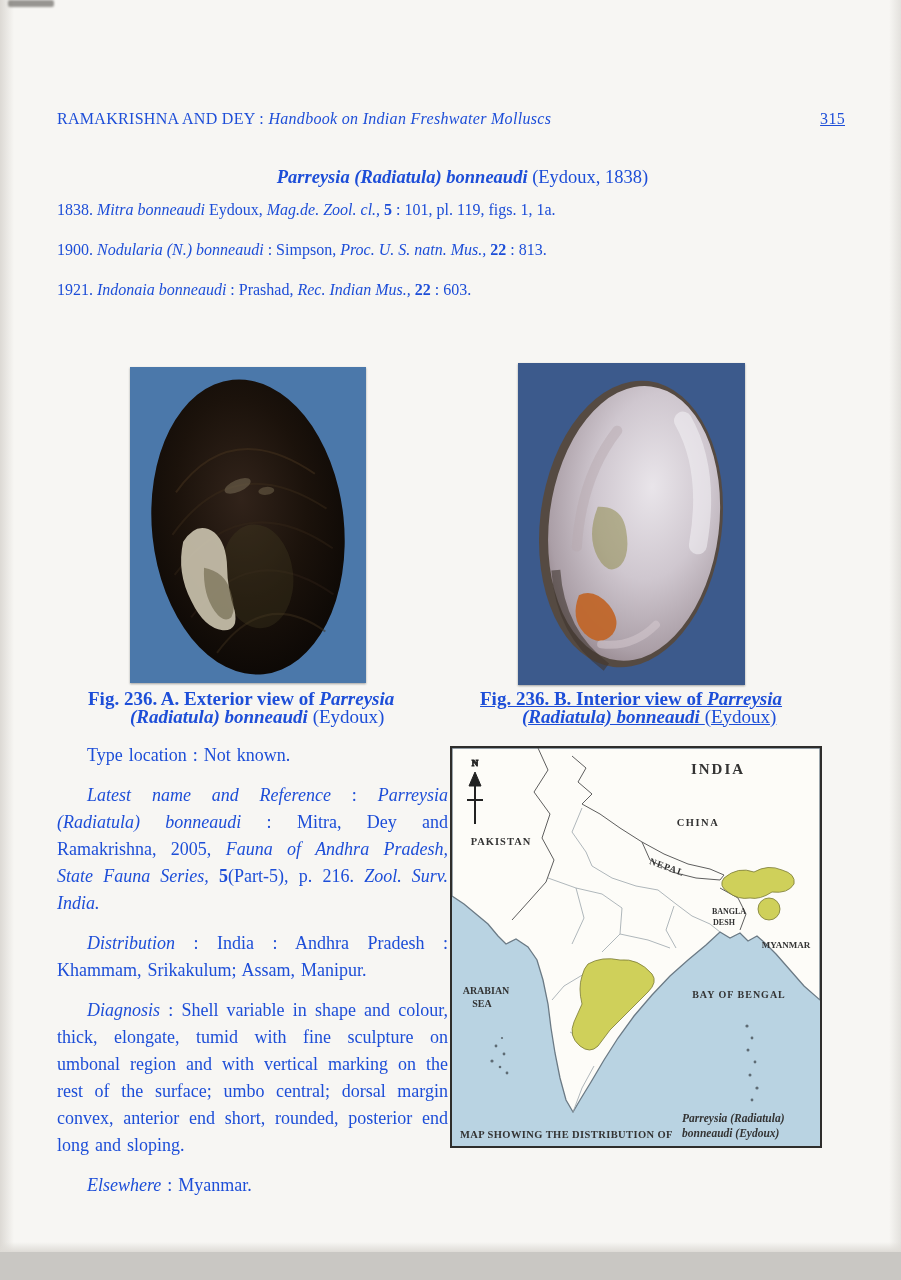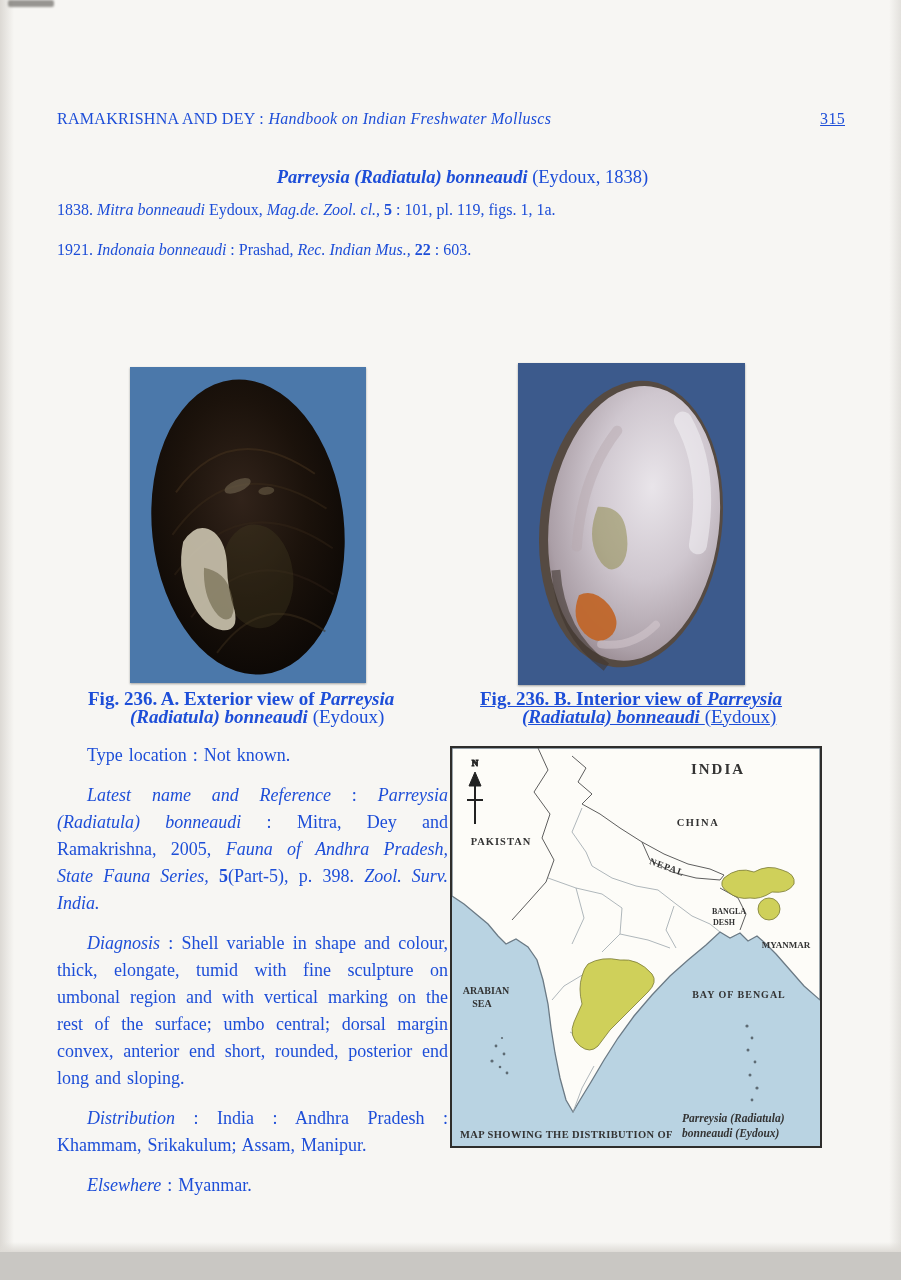--- a/index.html
+++ b/index.html
@@ -69,20 +69,23 @@
     <span class="pageno">315</span>
   </div>
 
   <h1 class="species-heading">
     <span class="bi">Parreysia (Radiatula) bonneaudi</span><span> (Eydoux, 1838)</span>
   </h1>
 
   <div class="synonymy">
     <div class="syn-entry">
       <span>1838. </span><span class="it">Mitra bonneaudi</span><span> Eydoux, </span><span class="it">Mag.de. Zool. cl., </span><span class="bd">5</span><span> : 101, pl. 119, figs. 1, 1a.</span>
+    </div>
+    <div class="syn-entry">
+      <span>1900. </span><span class="it">Nodularia (N.) bonneaudi</span><span> : Simpson, </span><span class="it">Proc. U. S. natn. Mus., </span><span class="bd">22</span><span> : 813.</span>
     </div>
     <div class="syn-entry">
       <span>1921. </span><span class="it">Indonaia bonneaudi</span><span> : Prashad, </span><span class="it">Rec. Indian Mus., </span><span class="bd">22</span><span> : 603.</span>
     </div>
   </div>
 
   <div class="photo photo-left">
     <svg viewBox="0 0 236 316">
       <defs>
         <radialGradient id="gL" cx="48%" cy="40%" r="68%">
@@ -136,27 +139,27 @@
     <div class="line2"><span class="it">(Radiatula) bonneaudi </span><span class="plain">(Eydoux)</span></div>
   </div>
   <div class="fig-caption cap-b">
     <div><span>Fig. 236. B. Interior view of </span><span class="it">Parreysia</span></div>
     <div class="line2"><span class="it">(Radiatula) bonneaudi </span><span class="plain">(Eydoux)</span></div>
   </div>
 
   <div class="left-col">
     <p>Type location : Not known.</p>
     <p>
-      <span class="it">Latest name and Reference</span><span> : </span><span class="it">Parreysia (Radiatula) bonneaudi</span><span> : Mitra, Dey and Ramakrishna, 2005, </span><span class="it">Fauna of Andhra Pradesh, State Fauna Series, </span><span class="bd">5</span><span>(Part-5), p. 398. </span><span class="it">Zool. Surv. India.</span>
+      <span class="it">Latest name and Reference</span><span> : </span><span class="it">Parreysia (Radiatula) bonneaudi</span><span> : Mitra, Dey and Ramakrishna, 2005, </span><span class="it">Fauna of Andhra Pradesh, State Fauna Series, </span><span class="bd">5</span><span>(Part-5), p. 216. </span><span class="it">Zool. Surv. India.</span>
+    </p>
+    <p>
+      <span class="it">Distribution</span><span> : India : Andhra Pradesh : Khammam, Srikakulum; Assam, Manipur.</span>
     </p>
     <p>
       <span class="it">Diagnosis</span><span> : Shell variable in shape and colour, thick, elongate, tumid with fine sculpture on umbonal region and with vertical marking on the rest of the surface; umbo central; dorsal margin convex, anterior end short, rounded, posterior end long and sloping.</span>
-    </p>
-    <p>
-      <span class="it">Distribution</span><span> : India : Andhra Pradesh : Khammam, Srikakulum; Assam, Manipur.</span>
     </p>
     <p>
       <span class="it">Elsewhere</span><span> : Myanmar.</span>
     </p>
   </div>
 
   <div class="map">
     <svg viewBox="0 0 368 398">
 
       <rect x="0" y="0" width="368" height="398" style="fill:var(--map-sea,#b9d3e2)"></rect>

